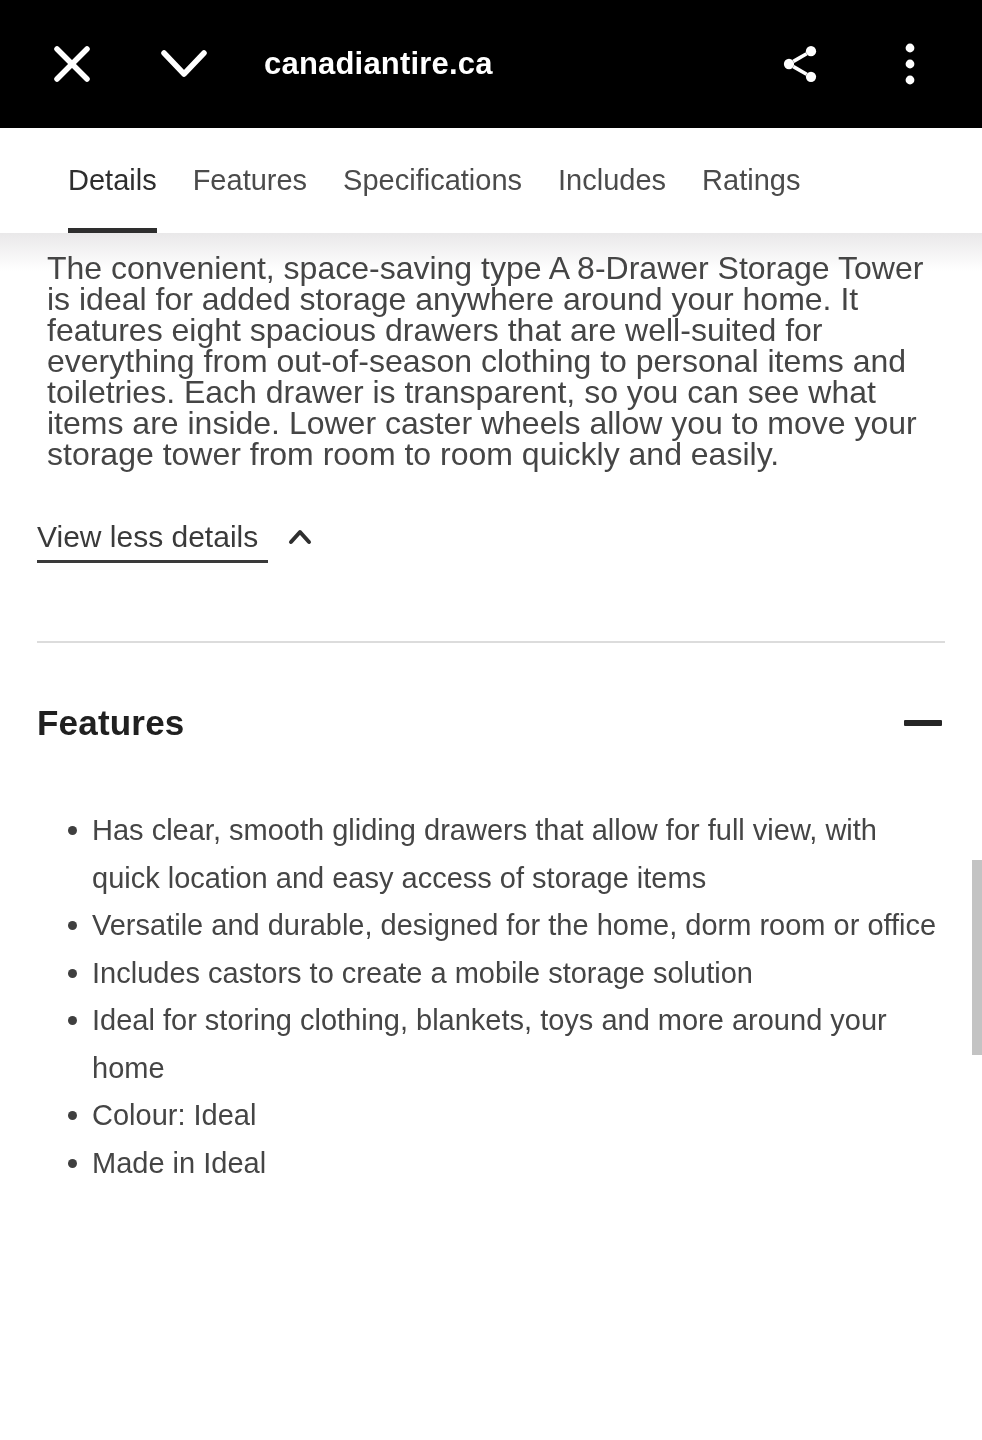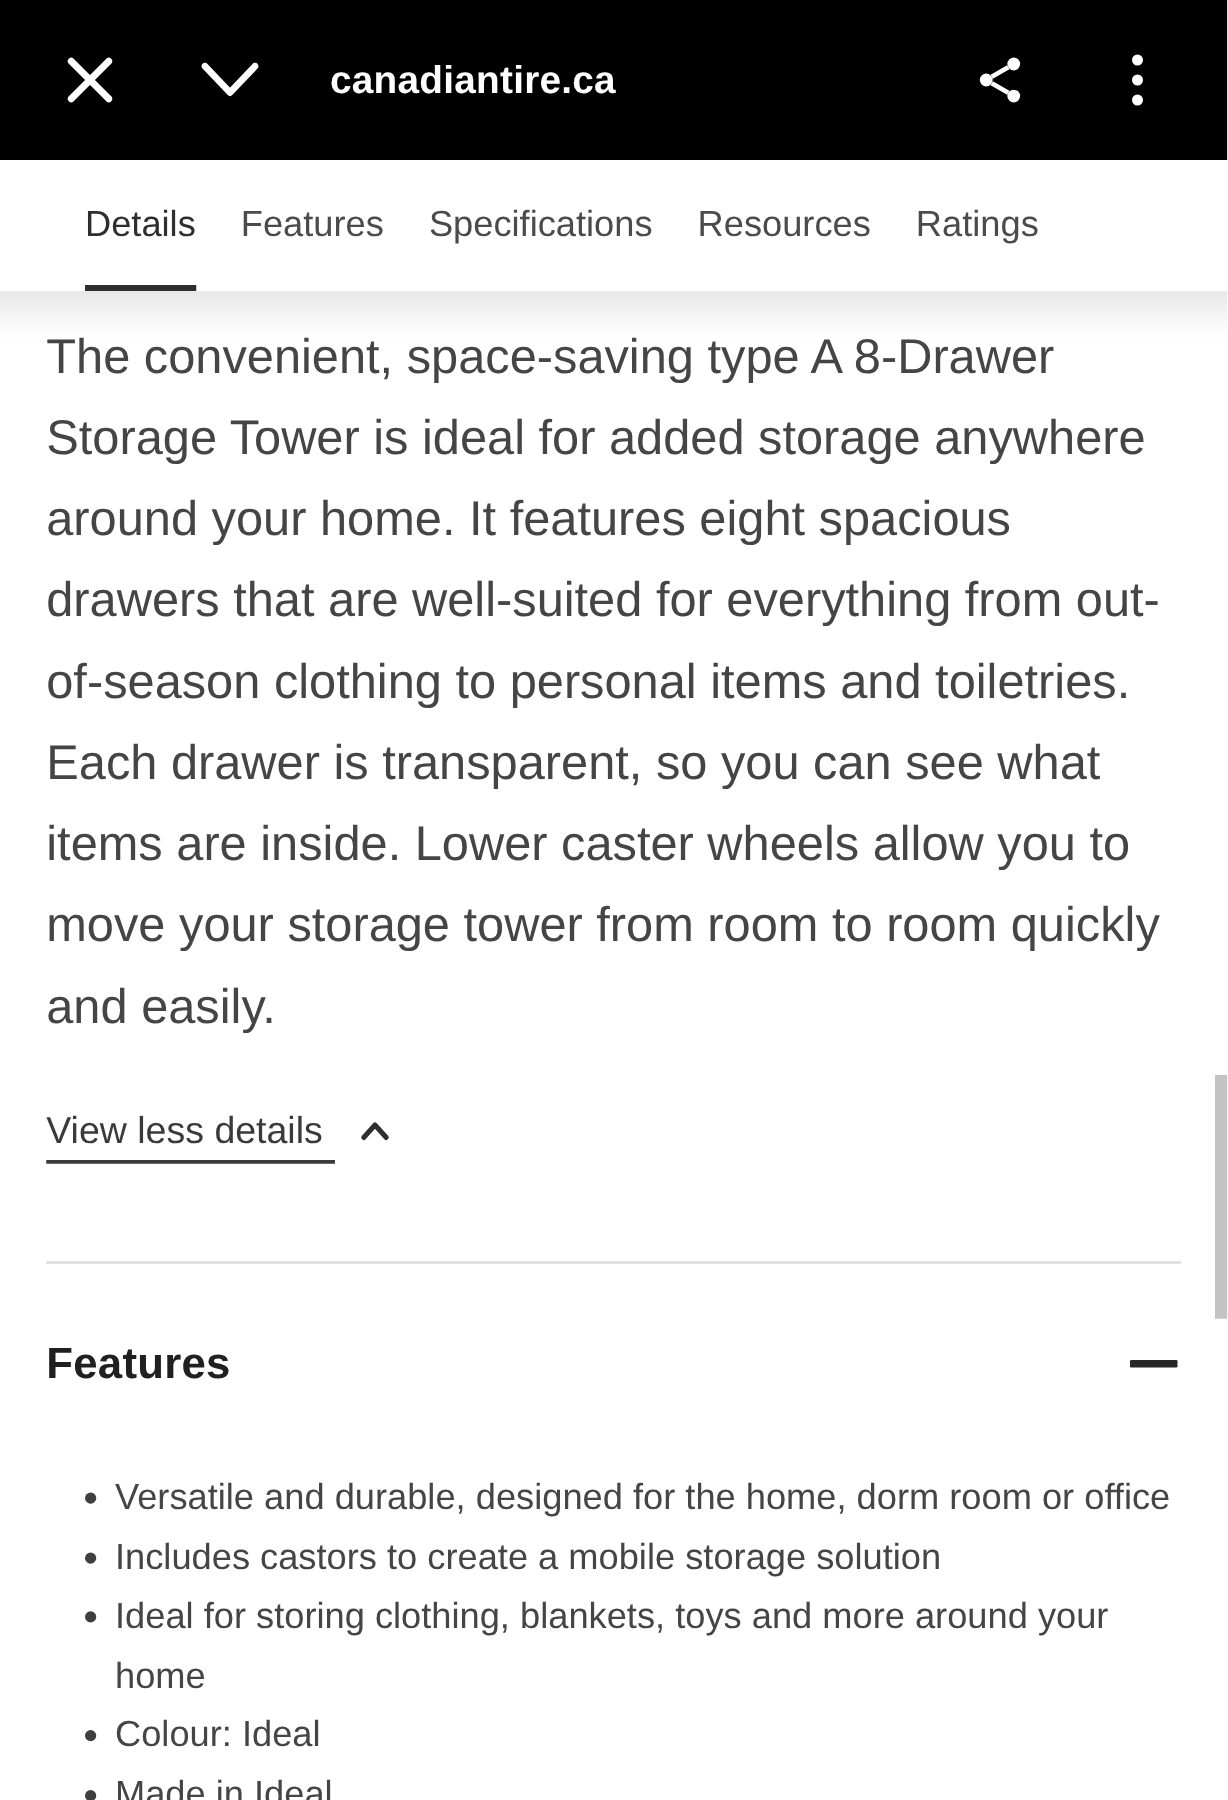--- a/index.html
+++ b/index.html
@@ -106,23 +106,23 @@
   .scroll-shadow {
     position: absolute;
     top: 0; left: 0;
     width: 982px;
     height: 38px;
     background: linear-gradient(to bottom, #e9e8e9, rgba(255,255,255,0));
     pointer-events: none;
   }
   .description {
     position: relative;
-    margin: 20px 0 0 0;
-    font-size: 39px;
-    line-height: 65px;
+    margin: 20px 0 0 10px;
+    font-size: 32px;
+    line-height: 31px;
     color: #454545;
     max-width: 910px;
   }
   .view-less {
     display: inline-flex;
     align-items: center;
     margin-top: 50px;
     font-size: 30px;
     color: #3a3a3a;
     text-decoration: none;
@@ -230,21 +230,21 @@
         <circle cx="5" cy="22" r="4.4" fill="#ffffff"></circle>
         <circle cx="5" cy="38" r="4.4" fill="#ffffff"></circle>
       </svg>
     </button>
   </header>
 
   <nav class="tabbar">
     <div class="tab active">Details</div>
     <div class="tab">Features</div>
     <div class="tab">Specifications</div>
-    <div class="tab">Resources</div>
+    <div class="tab">Includes</div>
     <div class="tab">Ratings</div>
   </nav>
   <div class="tab-fade" style="top:128px;"></div>
 
   <main class="content">
     <div class="scroll-shadow"></div>
 
     <p class="description">The convenient, space-saving type A 8-Drawer Storage Tower is ideal for added storage anywhere around your home. It features eight spacious drawers that are well-suited for everything from out-of-season clothing to personal items and toiletries. Each drawer is transparent, so you can see what items are inside. Lower caster wheels allow you to move your storage tower from room to room quickly and easily.</p>
 
     <a class="view-less">
@@ -255,20 +255,21 @@
     </a>
 
     <hr class="divider">
 
     <div class="section-header">
       <h2 class="section-heading">Features</h2>
       <span class="minus-icon"></span>
     </div>
 
     <ul class="features-list">
+      <li>Has clear, smooth gliding drawers that allow for full view, with quick location and easy access of storage items</li>
       <li>Versatile and durable, designed for the home, dorm room or office</li>
       <li>Includes castors to create a mobile storage solution</li>
       <li>Ideal for storing clothing, blankets, toys and more around your home</li>
       <li>Colour: Ideal</li>
       <li>Made in Ideal</li>
     </ul>
   </main>
 
   <div class="scrollbar-thumb"></div>
 

